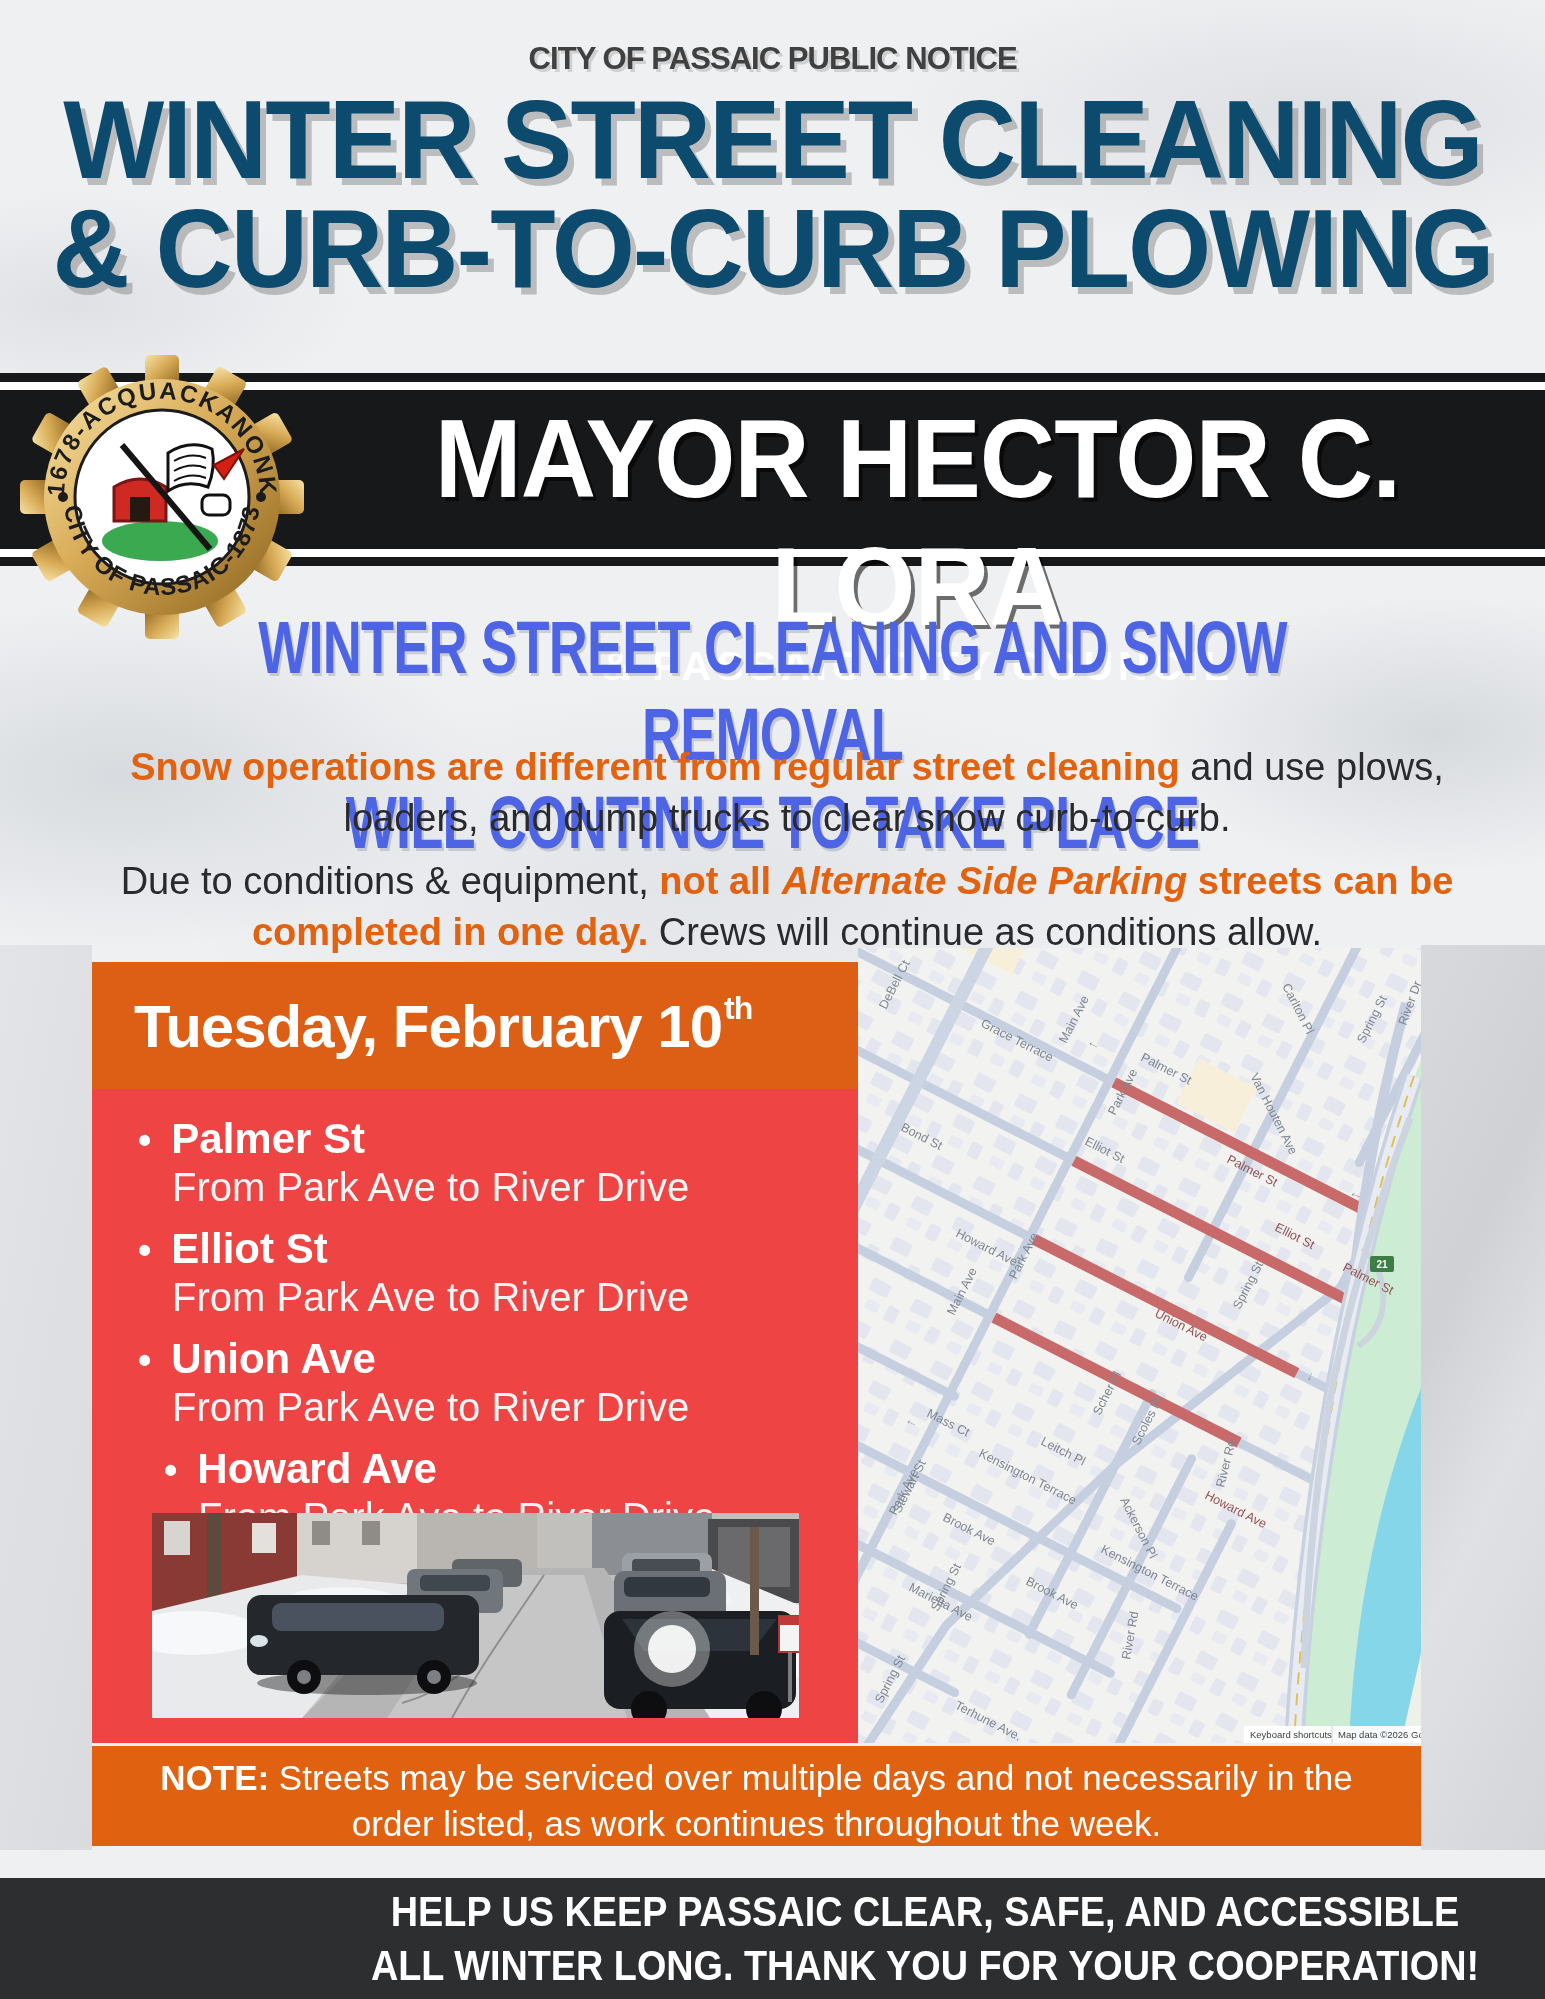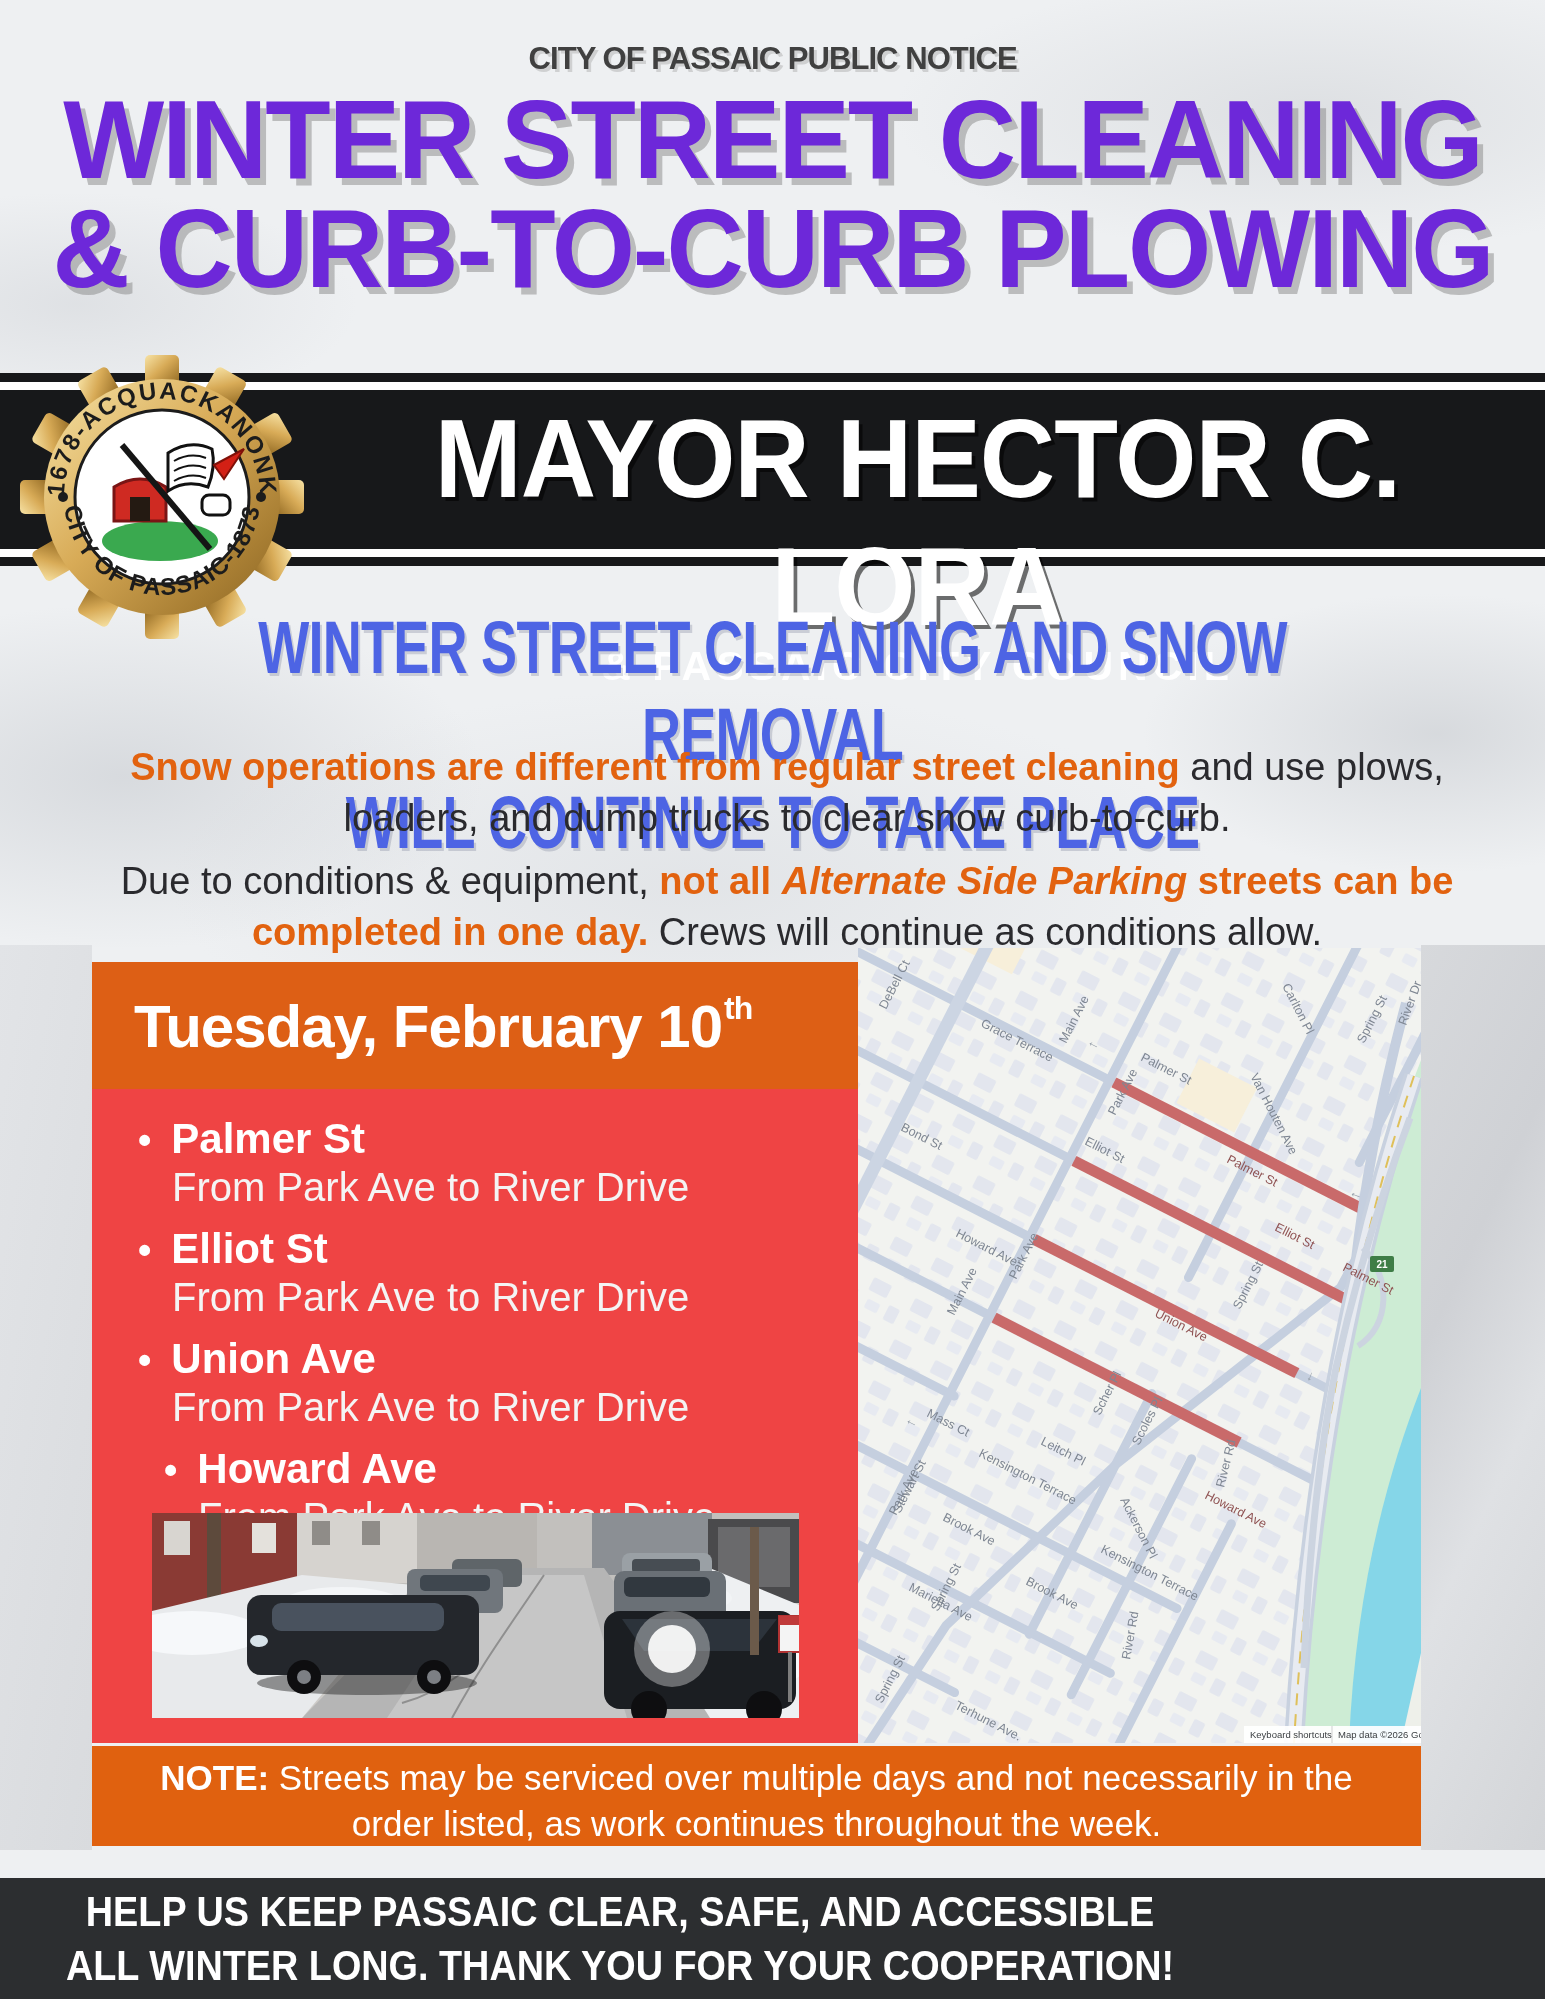--- a/index.html
+++ b/index.html
@@ -23,21 +23,21 @@
   .bg-right-of-map{left:1421px;top:945px;width:124px;height:905px;
     background:linear-gradient(115deg,#d7d9dc 0%,#cfd1d5 35%,#dfe1e4 60%,#d3d5d8 100%);}
   .bg-left-of-panel{left:0;top:945px;width:92px;height:905px;
     background:linear-gradient(100deg,#e2e4e7,#d9dbde);}
   
   .kicker{position:absolute;top:40px;left:0;width:100%;text-align:center;
     font-weight:700;font-size:32px;letter-spacing:-1px;color:#404040;
     text-shadow:3px 3px 0 rgba(150,150,150,.35);}
   .kicker>span{display:inline-block;transform:scaleX(.97);}
   .main-title{position:absolute;top:86px;left:0;width:100%;text-align:center;
-    color:#6d28d9;font-weight:700;font-size:107px;line-height:1.02;letter-spacing:-2px;
+    color:#0c4a6e;font-weight:700;font-size:107px;line-height:1.02;letter-spacing:-2px;
     text-shadow:6px 6px 0 rgba(125,125,125,.45);}
   .main-title .line{display:block;transform:scaleY(1.04);}
   
   .banner{position:absolute;left:0;top:373px;width:1545px;height:193px;background:#17181a;}
   .banner::before,.banner::after{content:"";position:absolute;left:0;right:0;height:8px;background:#fff;}
   .banner::before{top:9px;}
   .banner::after{bottom:9px;}
   .banner-text{position:absolute;left:300px;right:10px;top:0;height:100%;text-align:center;}
   .mayor{margin-top:22px;font-weight:700;font-size:111px;color:#fff;letter-spacing:-1px;
     text-shadow:4px 4px 0 rgba(0,0,0,.55);}
@@ -69,21 +69,21 @@
   .photo{position:absolute;left:60px;top:551px;width:647px;height:205px;background:#9a9a9a;}
   
   .map{position:absolute;left:858px;top:948px;width:563px;height:795px;background:#f2f3f0;}
   
   .note{position:absolute;left:92px;top:1746px;width:1329px;height:100px;background:#e0610f;
     display:flex;align-items:flex-end;justify-content:center;text-align:center;
     color:#fff;font-size:35px;line-height:1.3;padding:0 40px;box-sizing:border-box;}
   .note b{font-weight:700;}
   
   .footer{position:absolute;left:0;top:1878px;width:1545px;height:121px;background:#2c2e30;
-    display:flex;align-items:center;justify-content:flex-start;text-align:center;}
+    display:flex;align-items:center;justify-content:flex-end;text-align:center;}
   .footer-text{color:#fff;font-weight:700;font-size:42px;line-height:1.28;letter-spacing:0;
     max-width:1240px;transform:scaleX(.9);}
   svg text{font-family:"Liberation Sans",sans-serif;}
 </style>
 </head>
 <body>
 
 <div class="bg-blob bg-top"></div>
 <div class="bg-blob bg-mid"></div>
 <div class="bg-blob bg-right-of-map"></div>

